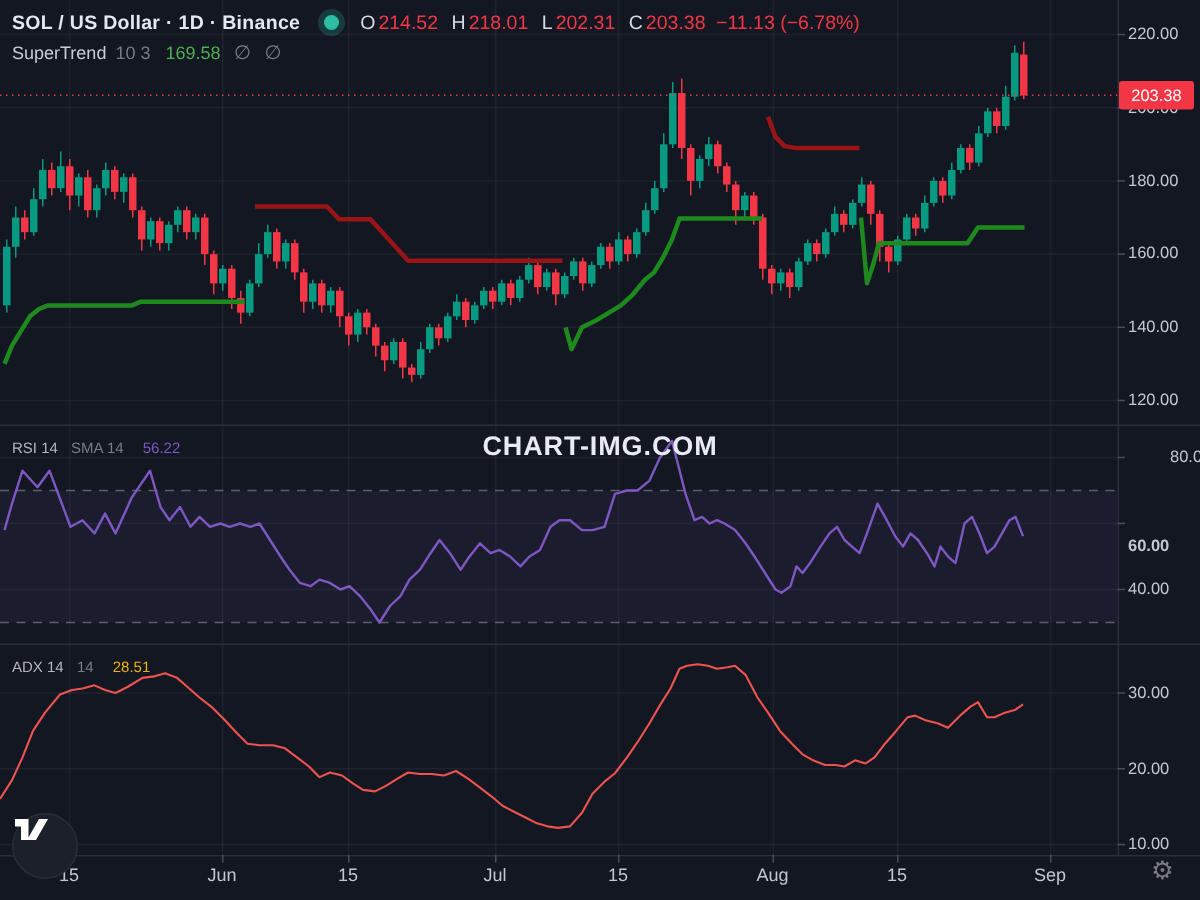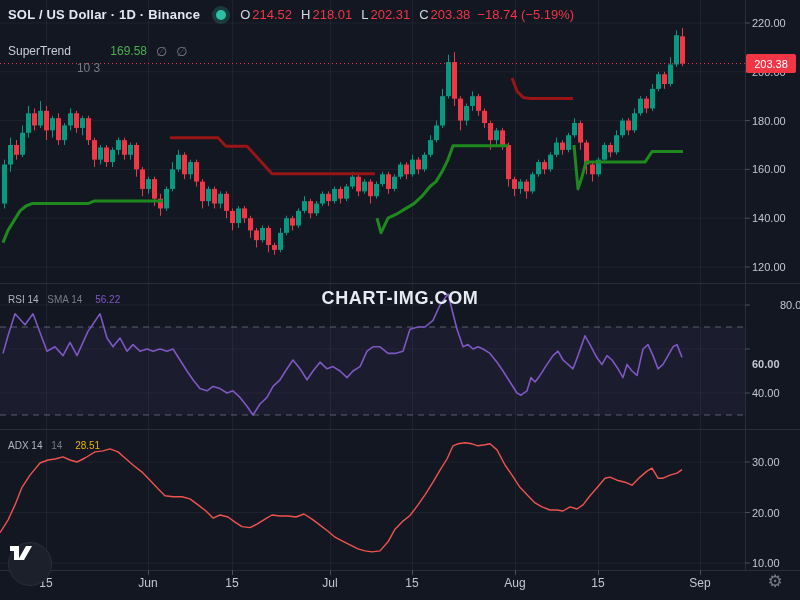--- a/index.html
+++ b/index.html
@@ -7,21 +7,21 @@
        font-family:"Liberation Sans","DejaVu Sans",sans-serif;color:#d1d4dc;}
   svg{position:absolute;left:0;top:0;}
   .hdr{position:absolute;left:8px;display:flex;align-items:center;white-space:nowrap;}
   #hdr1{top:7px;font-size:13px;}
   #hdr2{top:27px;font-size:12px;align-items:center;}
   .title{color:#e4e8f1;font-weight:700;letter-spacing:.2px;}
   .dot{width:10px;height:10px;border-radius:50%;background:#2cbfa4;margin:0 14px 0 16px;
        box-shadow:0 0 0 4px rgba(44,191,164,.22);}
   .olabel{color:#d6dae3;margin-left:9px;}
   .oval{color:#f23645;margin-left:2px;}
-  .gray{color:#787b86;margin-top:34px;}
+  .gray{color:#787b86;}
   .lgray{color:#b2b5be;}
   .stname{color:#c8cdd8;}
   .stval{color:#4caf50;margin-left:10px;}
   .nullsym{color:#787b86;margin-left:9px;font-size:13px;}
   .paneleg{position:absolute;left:8px;font-size:10px;white-space:nowrap;}
   .rsival{color:#7e57c2;margin-left:10px;}
   .adxval{color:#eab308;margin-left:10px;}
   .sp{margin-left:6px;}
   .ylab{position:absolute;left:752px;transform:translateY(-50%);font-size:11px;color:#c3c7d1;}
   .xlab{position:absolute;top:576px;transform:translateX(-50%);font-size:12px;color:#c3c7d1;}
@@ -330,21 +330,21 @@
     <span class="title">SOL / US Dollar · 1D · Binance</span>
     <span class="dot"></span>
     <span class="olabel" style="margin-left:0">O</span>
       <span class="oval">214.52</span>
     <span class="olabel">H</span>
       <span class="oval">218.01</span>
     <span class="olabel">L</span>
       <span class="oval">202.31</span>
     <span class="olabel">C</span>
       <span class="oval">203.38</span>
-    <span class="oval" style="margin-left:7px">−18.74 (−5.19%)</span>
+    <span class="oval" style="margin-left:7px">−11.13 (−6.78%)</span>
   </div>
   <div id="hdr2" class="hdr">
     <span class="stname">SuperTrend</span>
     <span class="gray sp">10 3</span>
     <span class="stval">169.58</span>
     <span class="nullsym">∅</span>
     <span class="nullsym">∅</span>
   </div>
 
   <div class="paneleg" style="top:294px">

